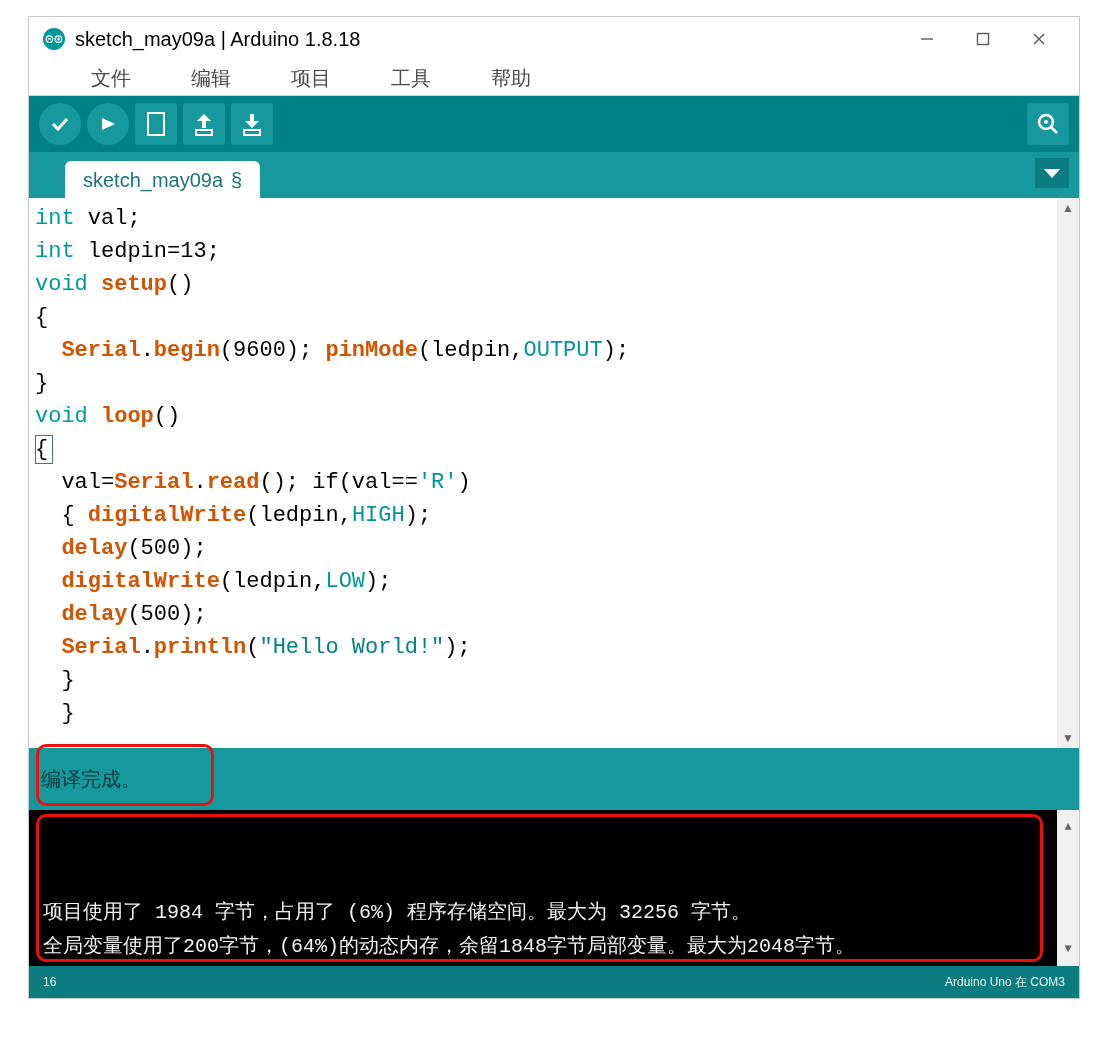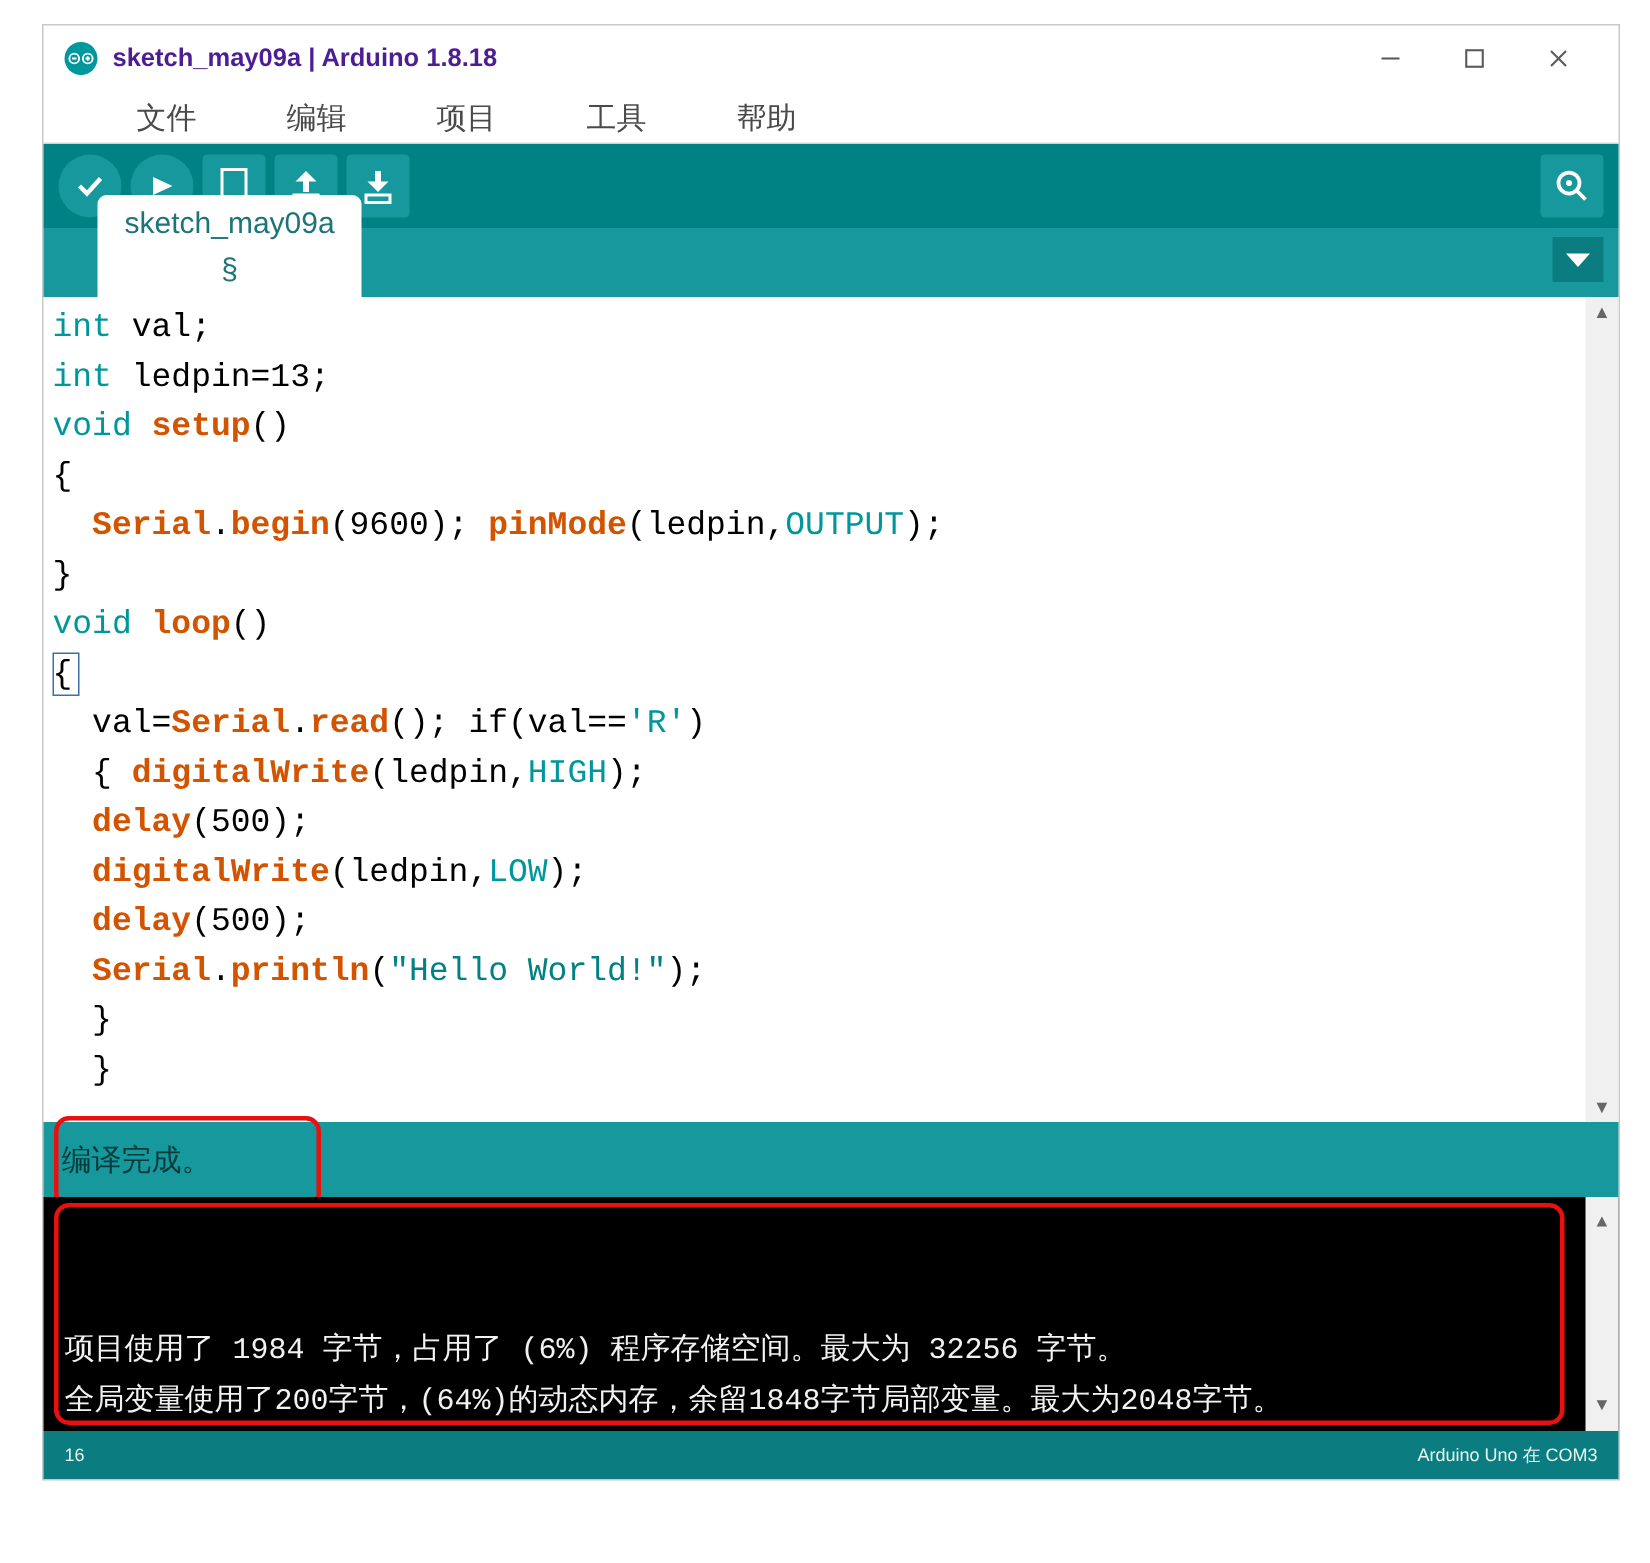--- a/index.html
+++ b/index.html
@@ -1,46 +1,46 @@
 <!DOCTYPE html>
 <html><head>
 <meta charset="utf-8">
 <style>
 html,body{margin:0;padding:0;background:#fff;}
 body{font-family:"Microsoft YaHei","Segoe UI",sans-serif;}
 .outer{padding:16px 20px 20px 28px;box-sizing:border-box;width:1100px;}
 .window{border:1px solid #c8c8c8;background:#fff;}
-.titlebar{display:flex;align-items:center;height:44px;padding:0 12px 0 14px;color:#4c1d95;font-size:17px;font-weight:bold;}
+.titlebar{display:flex;align-items:center;height:44px;padding:0 12px 0 14px;color:#000000;font-size:20px;}
 .titlebar .logo{width:22px;height:22px;border-radius:50%;background:#00979d;display:flex;align-items:center;justify-content:center;margin-right:10px;}
 .titlebar .logo svg{width:18px;height:10px;}
 .titlebar .spacer{flex:1;}
 .winbtn{width:56px;height:36px;display:flex;align-items:center;justify-content:center;color:#5a5a5a;}
 .menubar{height:34px;display:flex;align-items:center;padding:0 8px;color:#4a4a4a;font-size:20px;border-bottom:1px solid #d4d4d4;}
 .menubar .mitem{padding:0 6px;margin-left:48px;}
 .toolbar{height:56px;background:#008184;display:flex;align-items:center;padding:0 10px;}
 .tbtn{width:42px;height:42px;border-radius:4px;background:#17989c;margin-right:6px;display:flex;align-items:center;justify-content:center;color:#fff;}
 .tbtn.round{border-radius:50%;}
 .tbtn.sq{border-radius:3px;}
 .tbtn.right{margin-left:auto;margin-right:0;}
 .tabstrip{height:46px;background:#17989c;display:flex;align-items:flex-end;padding-left:36px;position:relative;}
-.tab{background:#fff;color:#1d7579;font-size:20px;padding:8px 18px 6px 18px;border-radius:6px 6px 0 0;display:flex;align-items:center;gap:8px;flex-direction:column;}
+.tab{background:#fff;color:#1d7579;font-size:20px;padding:8px 18px 6px 18px;border-radius:6px 6px 0 0;display:flex;align-items:center;gap:8px;}
 .tab .dirty{color:#1d7579;}
 .dropbtn{position:absolute;right:10px;top:6px;width:34px;height:30px;background:#0b7d81;display:flex;align-items:center;justify-content:center;color:#fff;}
 .editor{position:relative;height:550px;overflow:hidden;}
 .code{font-family:Consolas,"Courier New",monospace;font-size:22px;line-height:33px;padding:4px 6px 0 6px;white-space:pre;color:#000;}
 .caretbox{position:absolute;left:6px;top:237px;width:16px;height:27px;border:1px solid #3b6fb0;}
 .kw{color:#00979c;}
 .type{color:#00979c;}
 .func{color:#d35400;font-weight:bold;}
 .const{color:#00979c;}
 .str{color:#008184;}
 .chr{color:#00979c;}
 .vscroll{position:absolute;right:0;top:0;bottom:0;width:22px;background:#f0f0f0;display:flex;flex-direction:column;align-items:center;}
 .vscroll .arrow{height:20px;width:100%;display:flex;align-items:center;justify-content:center;color:#666;font-size:12px;}
-.statusbar{height:50px;background:#17989c;color:#063b3d;font-size:20px;display:flex;align-items:center;padding:0 12px;position:relative;}
+.statusbar{height:62px;background:#17989c;color:#063b3d;font-size:20px;display:flex;align-items:center;padding:0 12px;position:relative;}
 .red1{border:3px solid #ea1010;border-radius:10px;position:absolute;left:7px;top:-4px;height:56px;width:172px;}
 .consolewrap{position:relative;}
 .console{height:130px;background:#000;color:#f2f2f2;font-family:SimSun,"Courier New",monospace;font-size:20px;line-height:34px;padding:18px 8px 8px 14px;white-space:pre;position:relative;}
 .console .vscroll2{position:absolute;right:0;top:0;bottom:0;width:22px;background:#f0f0f0;color:#666;font-size:12px;display:flex;flex-direction:column;align-items:center;justify-content:space-between;}
 .red2{border:3px solid #ea1010;border-radius:10px;position:absolute;left:7px;right:36px;top:4px;bottom:4px;}
 .footer{height:32px;background:#0b7d81;color:#e8f6f6;font-size:12px;display:flex;align-items:center;padding:0 14px;}
 .footer .spacer{flex:1;}
 svg{display:block;}
 </style>
 </head>

